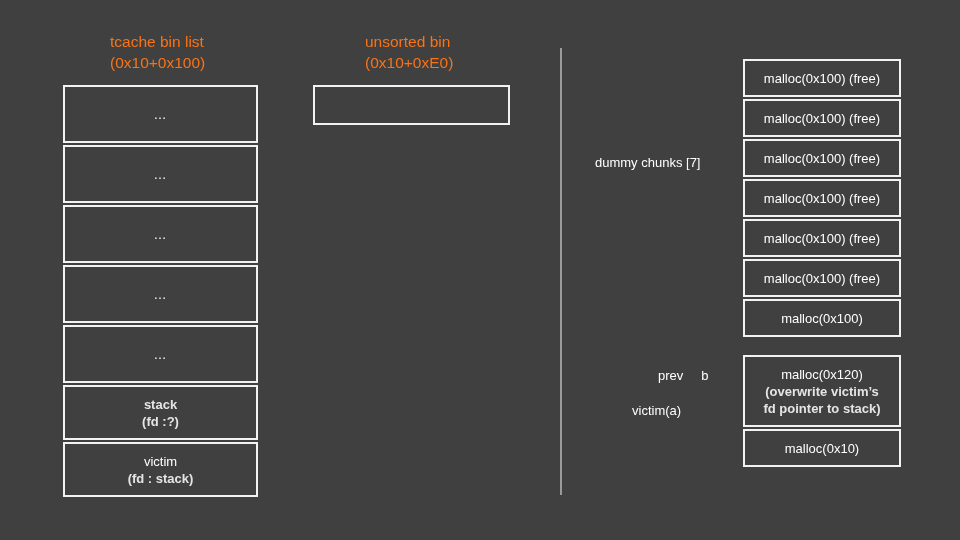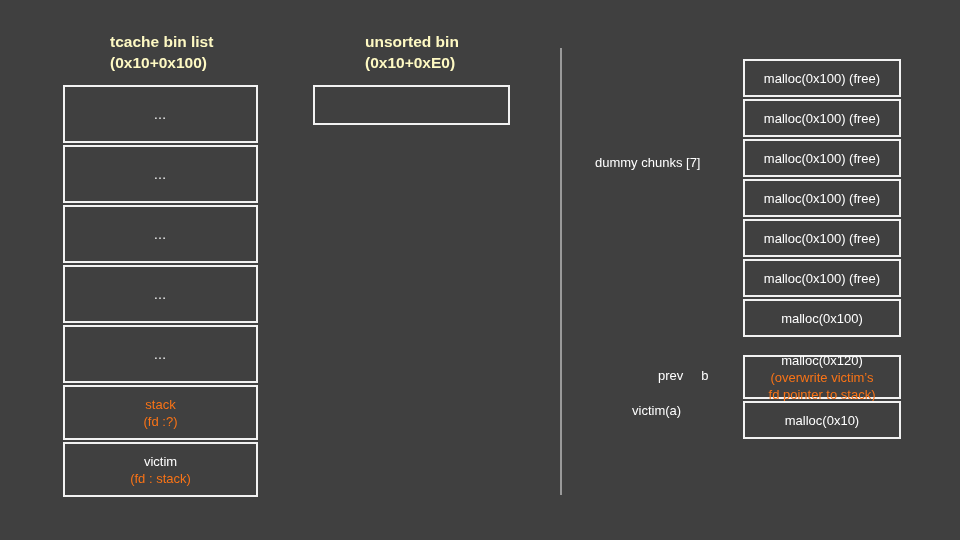--- a/index.html
+++ b/index.html
@@ -18,23 +18,23 @@
   }
   .canvas {
     position: absolute;
     inset: 0;
   }
 
   
   .col-title {
     position: absolute;
     font-size: 15.5px;
-    font-weight: bold;
+    font-weight: normal;
     line-height: 21px;
-    color: #fef9c3;
+    color: #f97316;
     white-space: pre;
   }
 
   
   .stack {
     position: absolute;
     display: flex;
     flex-direction: column;
   }
   .box {
@@ -51,22 +51,22 @@
     color: #ffffff;
   }
   .box + .box {
     margin-top: 2px;
   }
   .box .line {
     display: block;
     white-space: nowrap;
   }
   .red {
-    color: #f97316;
-    font-weight: normal;
+    color: #e5e5e5;
+    font-weight: bold;
   }
   .white {
     color: #ffffff;
   }
   .ellipsis {
     color: #ffffff;
     font-size: 13px;
     letter-spacing: 1px;
   }
 
@@ -106,21 +106,21 @@
     top: 155px;
     font-size: 13px;
     color: #ffffff;
     white-space: nowrap;
   }
   #dummy-stack { left: 743px; top: 59px; width: 158px; justify-content: space-between; }
   #dummy-stack .box { height: 38px; }
 
   #alloc-stack { left: 743px; top: 355px; width: 158px; }
   #alloc-stack .box { height: 38px; }
-  #alloc-stack .box.tall { height: 44px; }
+  #alloc-stack .box.tall { height: 72px; }
 
   .side-label {
     position: absolute;
     font-size: 13px;
     color: #ffffff;
     white-space: pre;
   }
   #prev-label { left: 658px; top: 368px; }
   #victim-label { left: 632px; top: 403px; }
 </style>

